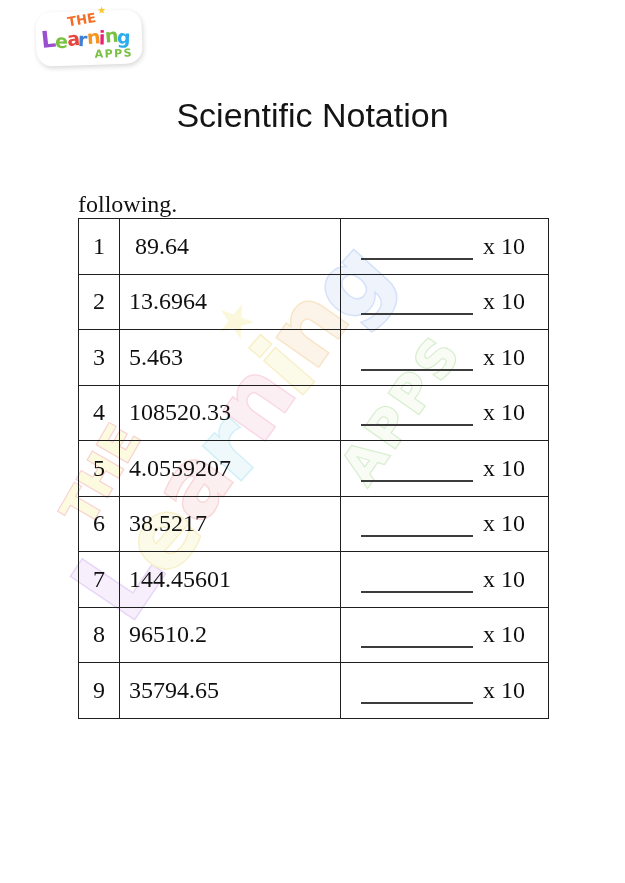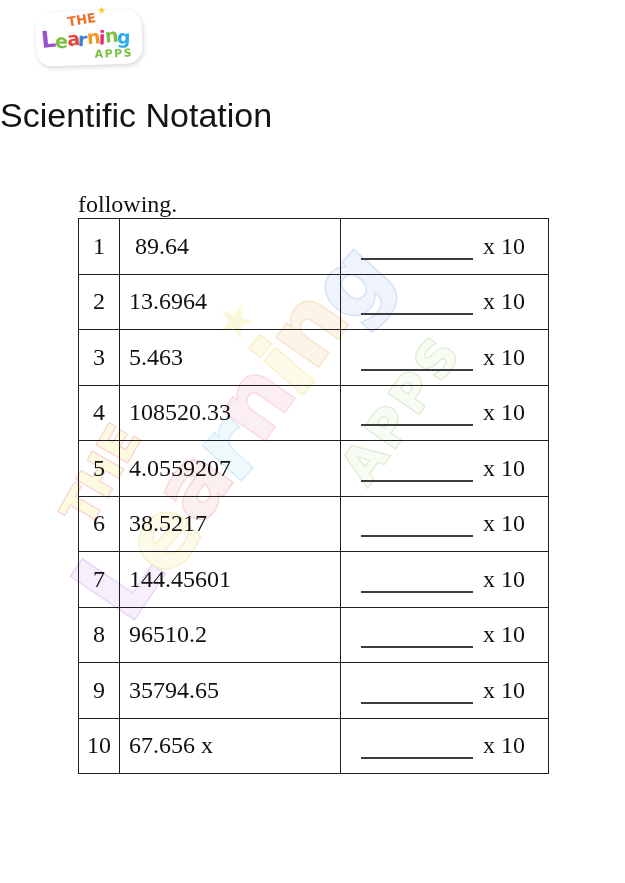--- a/index.html
+++ b/index.html
@@ -88,21 +88,21 @@
     transform:rotate(-3deg);
     paint-order:stroke fill;
   }
   .wm-star {
     position:absolute; left:288px; top:4px; font-size:46px;
   }
 
   
   .title {
     position:absolute; top:96px; left:0; width:625px;
-    text-align:left;
+    text-align:center;
     font-family:"Liberation Sans", sans-serif;
     font-size:34px; font-weight:400; color:#141414;
     z-index:2;
   }
   .question {
     position:absolute; top:155px; left:78px; width:480px;
     font-size:24px; line-height:33px; color:#111;
     z-index:2;
   }
 
@@ -211,22 +211,17 @@
       <td class="cell-value"><span>96510.2</span></td>
       <td class="cell-ans"><span class="answer-blank"></span><span class="answer-suffix">x 10</span></td>
     </tr>
 
     <tr>
       <td class="cell-num"><span>9</span></td>
       <td class="cell-value"><span>35794.65</span></td>
       <td class="cell-ans"><span class="answer-blank"></span><span class="answer-suffix">x 10</span></td>
     </tr>
 
-    <tr>
-      <td class="cell-num"><span>10</span></td>
-      <td class="cell-value"><span>67.656 x</span></td>
-      <td class="cell-ans"><span class="answer-blank"></span><span class="answer-suffix">x 10</span></td>
-    </tr>
   </tbody>
   </table>
 
 
 </div>
 
 </body></html>

